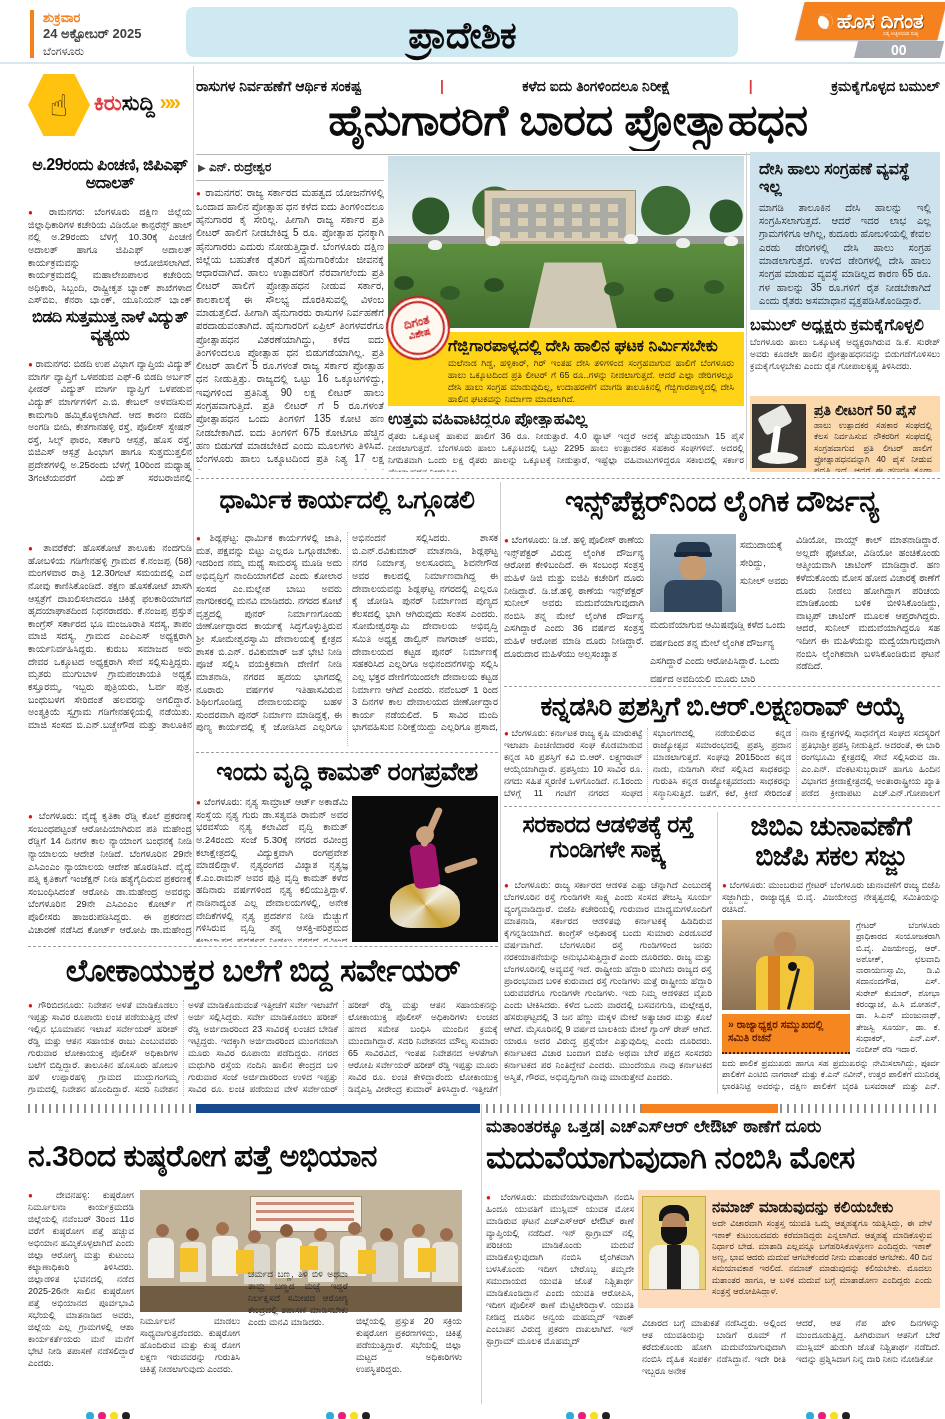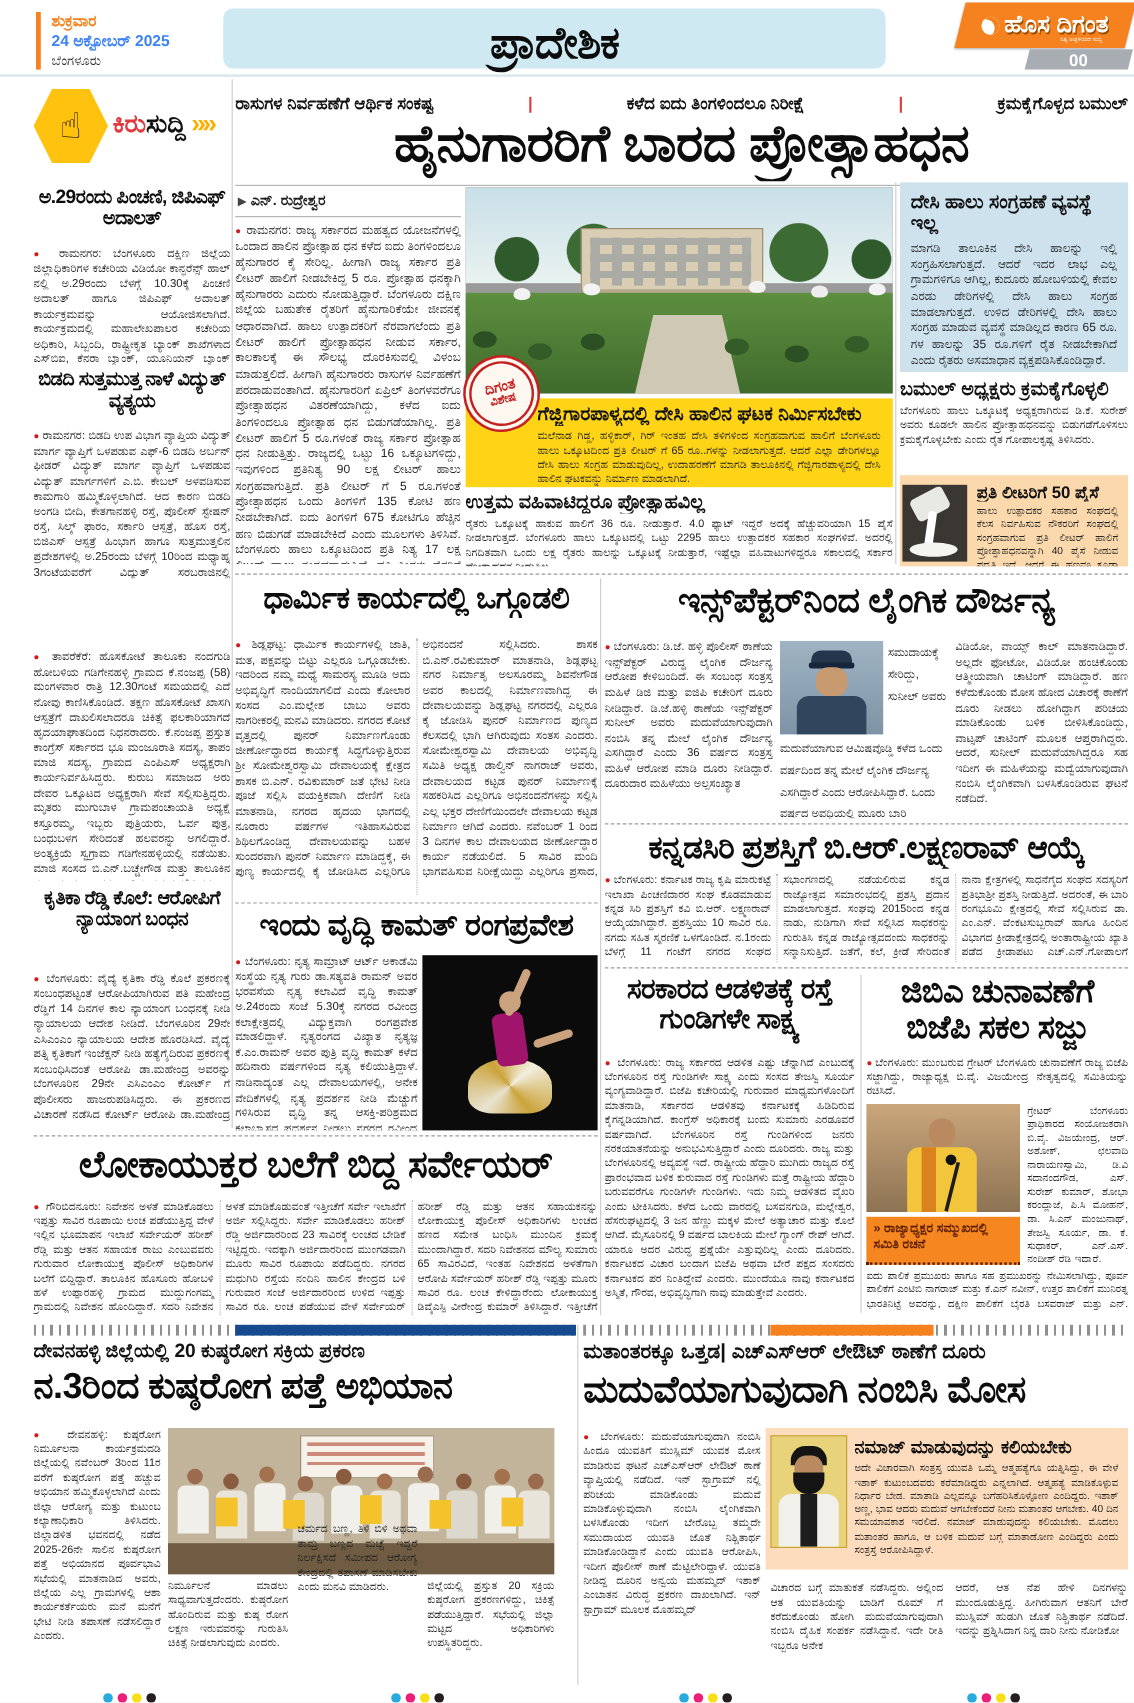--- a/index.html
+++ b/index.html
@@ -23,21 +23,21 @@
          transform:rotate(-14deg);text-align:center;}
   .dot{width:8px;height:8px;border-radius:50%;display:inline-block;margin-right:4px;}
 </style>
 </head>
 <body>
 
 <div id="page">
 
   <div class="abs" style="left:30px;top:10px;width:150px;height:48px;border-left:4px solid #f5821f;padding-left:9px;">
     <div class="b" style="color:#f5821f;font-size:13px;">ಶುಕ್ರವಾರ</div>
-    <div class="b" style="font-size:13px;color:#3b82f6;">24 ಅಕ್ಟೋಬರ್ 2025</div>
+    <div class="b" style="font-size:13px;color:#404040;">24 ಅಕ್ಟೋಬರ್ 2025</div>
     <div style="font-size:11px;color:#333;margin-top:3px;">ಬೆಂಗಳೂರು</div>
   </div>
 
   <div class="abs" style="left:186px;top:7px;width:552px;height:50px;background:#cfe9f2;border-radius:8px;display:flex;align-items:flex-end;justify-content:center;">
     <div class="b" style="font-size:37px;color:#0c0c0c;letter-spacing:-1px;">ಪ್ರಾದೇಶಿಕ</div>
   </div>
 
   <div class="abs" style="left:800px;top:2px;width:142px;height:38px;background:#f5821f;transform:skewX(-14deg);
               box-shadow:0 1px 2px rgba(0,0,0,.3);display:flex;align-items:center;justify-content:center;">
     <div style="transform:skewX(14deg);display:flex;align-items:center;gap:4px;">
@@ -67,21 +67,20 @@
   </div>
 
   <div class="abs hc" style="left:28px;top:156px;width:164px;height:46px;font-size:16px;">ಅ.29ರಂದು ಪಿಂಚಣಿ, ಜಿಪಿಎಫ್ ಅದಾಲತ್</div>
   <div class="abs body bullet" style="left:28px;top:206px;width:164px;height:98px;font-size:9.5px;">ರಾಮನಗರ: ಬೆಂಗಳೂರು ದಕ್ಷಿಣ ಜಿಲ್ಲೆಯ ಜಿಲ್ಲಾಧಿಕಾರಿಗಳ ಕಚೇರಿಯ ವಿಡಿಯೋ ಕಾನ್ಫರೆನ್ಸ್ ಹಾಲ್ ನಲ್ಲಿ ಅ.29ರಂದು ಬೆಳಗ್ಗೆ 10.30ಕ್ಕೆ ಪಿಂಚಣಿ ಅದಾಲತ್ ಹಾಗೂ ಜಿಪಿಎಫ್ ಅದಾಲತ್ ಕಾರ್ಯಕ್ರಮವನ್ನು ಆಯೋಜಿಸಲಾಗಿದೆ. ಕಾರ್ಯಕ್ರಮದಲ್ಲಿ ಮಹಾಲೇಖಪಾಲರ ಕಚೇರಿಯ ಅಧಿಕಾರಿ, ಸಿಬ್ಬಂದಿ, ರಾಷ್ಟ್ರೀಕೃತ ಬ್ಯಾಂಕ್ ಶಾಖೆಗಳಾದ ಎಸ್‌ಬಿಐ, ಕೆನರಾ ಬ್ಯಾಂಕ್, ಯೂನಿಯನ್ ಬ್ಯಾಂಕ್ ಆಫ್ ಇಂಡಿಯಾ, ಬ್ಯಾಂಕ್ ಆಫ್ ಬರೋಡಾಗಳ ಸಿಪಿಸಿಯ ಅಧಿಕಾರಿ ಸಿಬ್ಬಂದಿ ಹಾಗೂ ಬೆಂಗಳೂರಿನ ರಾಜ್ಯ ಪಿಂಚಣಿ ಪಾವತಿ ಖಜಾನೆಯ ಅಪರ ನಿರ್ದೇಶಕರು ಭಾಗವಹಿಸಿ ಪಿಂಚಣಿಗೆ ಪಾವತಿಯ ಕುಂದು ಕೊರತೆ ಬಗ್ಗೆ ಚರ್ಚಿಸಲಿದ್ದಾರೆ ಎಂದು ಬೆಂಗಳೂರು ದಕ್ಷಿಣ ಜಿಲ್ಲಾ ಖಜಾನೆಯ ಉಪನಿರ್ದೇಶಕರು ಪ್ರಕಟಣೆಯಲ್ಲಿ ತಿಳಿಸಿದ್ದಾರೆ.</div>
 
   <div class="abs hc" style="left:28px;top:308px;width:164px;height:46px;font-size:16px;">ಬಿಡದಿ ಸುತ್ತಮುತ್ತ ನಾಳೆ ವಿದ್ಯುತ್ ವ್ಯತ್ಯಯ</div>
   <div class="abs body bullet" style="left:28px;top:358px;width:164px;height:124px;font-size:9.5px;">ರಾಮನಗರ: ಬಿಡದಿ ಉಪ ವಿಭಾಗ ವ್ಯಾಪ್ತಿಯ ವಿದ್ಯುತ್ ಮಾರ್ಗ ವ್ಯಾಪ್ತಿಗೆ ಒಳಪಡುವ ಎಫ್-6 ಬಿಡದಿ ಅರ್ಬನ್ ಫೀಡರ್ ವಿದ್ಯುತ್ ಮಾರ್ಗ ವ್ಯಾಪ್ತಿಗೆ ಒಳಪಡುವ ವಿದ್ಯುತ್ ಮಾರ್ಗಗಳಿಗೆ ಎ.ಬಿ. ಕೇಬಲ್ ಅಳವಡಿಸುವ ಕಾಮಗಾರಿ ಹಮ್ಮಿಕೊಳ್ಳಲಾಗಿದೆ. ಆದ ಕಾರಣ ಬಿಡದಿ ಅಂಗಡಿ ಬೀದಿ, ಕೇತಗಾನಹಳ್ಳಿ ರಸ್ತೆ, ಪೊಲೀಸ್ ಸ್ಟೇಷನ್ ರಸ್ತೆ, ಸಿಲ್ಕ್ ಫಾರಂ, ಸರ್ಕಾರಿ ಆಸ್ಪತ್ರೆ, ಹೊಸ ರಸ್ತೆ, ಬಿಜಿಎಸ್ ಆಸ್ಪತ್ರೆ ಹಿಂಭಾಗ ಹಾಗೂ ಸುತ್ತಮುತ್ತಲಿನ ಪ್ರದೇಶಗಳಲ್ಲಿ ಅ.25ರಂದು ಬೆಳಗ್ಗೆ 10ರಿಂದ ಮಧ್ಯಾಹ್ನ 3ಗಂಟೆಯವರೆಗೆ ವಿದ್ಯುತ್ ಸರಬರಾಜಿನಲ್ಲಿ ವ್ಯತ್ಯಯವಾಗಲಿದೆ ಎಂದು ಬೆಸ್ಕಾಂನ ಬಿಡದಿ ಉಪ ವಿಭಾಗದ ಸಹಾಯಕ ಕಾರ್ಯನಿರ್ವಾಹಕ ಇಂಜಿನಿಯರ್ (ವಿ) ಪ್ರಕಟಣೆಯಲ್ಲಿ ತಿಳಿಸಿದ್ದಾರೆ.</div>
 
   <div class="abs body bullet" style="left:28px;top:542px;width:164px;height:192px;font-size:9.5px;">ತಾವರೆಕೆರೆ: ಹೊಸಕೋಟೆ ತಾಲೂಕು ನಂದಗುಡಿ ಹೋಬಳಿಯ ಗಡಿಗೇನಹಳ್ಳಿ ಗ್ರಾಮದ ಕೆ.ನಂಜಪ್ಪ (58) ಮಂಗಳವಾರ ರಾತ್ರಿ 12.30ಗಂಟೆ ಸಮಯದಲ್ಲಿ ಎದೆ ನೋವು ಕಾಣಿಸಿಕೊಂಡಿದೆ. ತಕ್ಷಣ ಹೊಸಕೋಟೆ ಖಾಸಗಿ ಆಸ್ಪತ್ರೆಗೆ ದಾಖಲಿಸಲಾದರೂ ಚಿಕಿತ್ಸೆ ಫಲಕಾರಿಯಾಗದೆ ಹೃದಯಾಘಾತದಿಂದ ನಿಧನರಾದರು. ಕೆ.ನಂಜಪ್ಪ ಪ್ರಸ್ತುತ ಕಾಂಗ್ರೆಸ್ ಸರ್ಕಾರದ ಭೂ ಮಂಜೂರಾತಿ ಸದಸ್ಯ, ತಾಪಂ ಮಾಜಿ ಸದಸ್ಯ, ಗ್ರಾಮದ ಎಂಪಿಎಸ್ ಅಧ್ಯಕ್ಷರಾಗಿ ಕಾರ್ಯನಿರ್ವಹಿಸಿದ್ದರು. ಕುರುಬ ಸಮಾಜದ ಅರು ದೇವರ ಒಕ್ಕೂಟದ ಅಧ್ಯಕ್ಷರಾಗಿ ಸೇವೆ ಸಲ್ಲಿಸುತ್ತಿದ್ದರು. ಮೃತರು ಮುಗುಬಾಳ ಗ್ರಾಮಪಂಚಾಯತಿ ಅಧ್ಯಕ್ಷೆ ಕಸ್ತೂರಮ್ಮ, ಇಬ್ಬರು ಪುತ್ರಿಯರು, ಓರ್ವ ಪುತ್ರ, ಬಂಧುಬಳಗ ಸೇರಿದಂತೆ ಹಲವರನ್ನು ಅಗಲಿದ್ದಾರೆ. ಅಂತ್ಯಕ್ರಿಯೆ ಸ್ವಗ್ರಾಮ ಗಡಿಗೇನಹಳ್ಳಿಯಲ್ಲಿ ನಡೆಯಿತು. ಮಾಜಿ ಸಂಸದ ಬಿ.ಎನ್.ಬಚ್ಚೇಗೌಡ ಮತ್ತು ತಾಲೂಕಿನ ನೂರಾರು ಮುಖಂಡರು ಅಂತಿಮ ನಮನ ಸಲ್ಲಿಸಿದರು.</div>
 
-  <div class="abs hc" style="left:28px;top:740px;width:164px;height:66px;font-size:16px;">ಕೃತಿಕಾ ರೆಡ್ಡಿ ಕೊಲೆ: ಆರೋಪಿಗೆ ನ್ಯಾಯಾಂಗ ಬಂಧನ</div>
   <div class="abs body bullet" style="left:28px;top:810px;width:164px;height:126px;font-size:9.5px;">ಬೆಂಗಳೂರು: ವೈದ್ಯೆ ಕೃತಿಕಾ ರೆಡ್ಡಿ ಕೊಲೆ ಪ್ರಕರಣಕ್ಕೆ ಸಂಬಂಧಪಟ್ಟಂತೆ ಆರೋಪಿಯಾಗಿರುವ ಪತಿ ಮಹೇಂದ್ರ ರೆಡ್ಡಿಗೆ 14 ದಿನಗಳ ಕಾಲ ನ್ಯಾಯಾಂಗ ಬಂಧನಕ್ಕೆ ನೀಡಿ ನ್ಯಾಯಾಲಯ ಆದೇಶ ನೀಡಿದೆ. ಬೆಂಗಳೂರಿನ 29ನೇ ಎಸಿಎಂಎಂ ನ್ಯಾಯಾಲಯ ಆದೇಶ ಹೊರಡಿಸಿದೆ. ವೈದ್ಯೆ ಪತ್ನಿ ಕೃತಿಕಾಗೆ ಇಂಜೆಕ್ಷನ್ ನೀಡಿ ಹತ್ಯೆಗೈದಿರುವ ಪ್ರಕರಣಕ್ಕೆ ಸಂಬಂಧಿಸಿದಂತೆ ಆರೋಪಿ ಡಾ.ಮಹೇಂದ್ರ ಅವರನ್ನು ಬೆಂಗಳೂರಿನ 29ನೇ ಎಸಿಎಂಎಂ ಕೋರ್ಟ್ ಗೆ ಪೊಲೀಸರು ಹಾಜರುಪಡಿಸಿದ್ದರು. ಈ ಪ್ರಕರಣದ ವಿಚಾರಣೆ ನಡೆಸಿದ ಕೋರ್ಟ್ ಆರೋಪಿ ಡಾ.ಮಹೇಂದ್ರ ರೆಡ್ಡಿಗೆ 14 ದಿನಗಳ ಕಾಲ ನ್ಯಾಯಾಂಗ ಬಂಧನಕ್ಕೆ ನೀಡಿ ಆದೇಶ ಹೊರಡಿಸಿದೆ.</div>
 
   <div class="abs rulev" style="left:193px;top:66px;height:874px;"></div>
 
   <div class="abs" style="left:196px;top:77px;width:744px;height:18px;display:flex;justify-content:space-between;align-items:center;font-size:14px;font-weight:bold;color:#111;overflow:hidden;">
     <span>ರಾಸುಗಳ ನಿರ್ವಹಣೆಗೆ ಆರ್ಥಿಕ ಸಂಕಷ್ಟ</span>
     <span style="color:#e03a3e;">|</span>
     <span>ಕಳೆದ ಐದು ತಿಂಗಳಿಂದಲೂ ನಿರೀಕ್ಷೆ</span>
     <span style="color:#e03a3e;">|</span>
     <span>ಕ್ರಮಕೈಗೊಳ್ಳದ ಬಮುಲ್</span>
@@ -212,21 +211,20 @@
   </div>
   <div class="abs body" style="left:722px;top:1058px;width:218px;height:36px;font-size:8.5px;">ಐದು ಪಾಲಿಕೆ ಪ್ರಮುಖರು ಹಾಗೂ ಸಹ ಪ್ರಮುಖರನ್ನು ನೇಮಿಸಲಾಗಿದ್ದು, ಪೂರ್ವ ಪಾಲಿಕೆಗೆ ಎಂಟಿಬಿ ನಾಗರಾಜ್ ಮತ್ತು ಕೆ.ಎನ್ ನವೀನ್, ಉತ್ತರ ಪಾಲಿಕೆಗೆ ಮುನಿರತ್ನ ಭಾರತಿನಿಟ್ಟೆ ಅವರನ್ನು, ದಕ್ಷಿಣ ಪಾಲಿಕೆಗೆ ಬೈರತಿ ಬಸವರಾಜ್ ಮತ್ತು ಎನ್. ರವಿಕುಮಾರ್, ಕೇಂದ್ರ ಪಾಲಿಕೆಗೆ ಸಿ.ಎನ್ ಅಶ್ವತ್ಥನಾರಾಯಣ ಮತ್ತು ಡಿ.ಎಸ್ ಅರುಣ್, ಪಶ್ಚಿಮ ಪಾಲಿಕೆಗೆ ಎ. ನಾರಾಯಣಸ್ವಾಮಿ ಸಮಿತಿಯಲ್ಲಿ ಇದ್ದಾರೆ. ಬೆಂಗಳೂರು ನಗರ ಉಸ್ತುವಾರಿ ಹೊಣೆಯನ್ನೂ ಸಹ ಪ್ರಮುಖರಿಗೆ ವಹಿಸಲಾಗಿದೆ.</div>
 
   <div class="abs ruleh" style="left:28px;top:946px;width:470px;"></div>
   <div class="abs hc" style="left:28px;top:954px;width:470px;height:42px;font-size:31px;white-space:nowrap;">ಲೋಕಾಯುಕ್ತರ ಬಲೆಗೆ ಬಿದ್ದ ಸರ್ವೇಯರ್</div>
   <div class="abs body bullet cols3" style="left:28px;top:1000px;width:470px;height:96px;font-size:9px;">ಗೌರಿಬಿದನೂರು: ನಿವೇಶನ ಅಳತೆ ಮಾಡಿಕೊಡಲು ಇಪ್ಪತ್ತು ಸಾವಿರ ರೂಪಾಯಿ ಲಂಚ ಪಡೆಯುತ್ತಿದ್ದ ವೇಳೆ ಇಲ್ಲಿನ ಭೂಮಾಪನ ಇಲಾಖೆ ಸರ್ವೇಯರ್ ಹರೀಶ್ ರೆಡ್ಡಿ ಮತ್ತು ಆತನ ಸಹಾಯಕ ರಾಜು ಎಂಬುವವರು ಗುರುವಾರ ಲೋಕಾಯುಕ್ತ ಪೊಲೀಸ್ ಅಧಿಕಾರಿಗಳ ಬಲೆಗೆ ಬಿದ್ದಿದ್ದಾರೆ. ತಾಲೂಕಿನ ಹೊಸೂರು ಹೋಬಳಿ ಹಳೆ ಉಪ್ಪಾರಹಳ್ಳಿ ಗ್ರಾಮದ ಮುದ್ದುಗಂಗಮ್ಮ ಗ್ರಾಮದಲ್ಲಿ ನಿವೇಶನ ಹೊಂದಿದ್ದಾರೆ. ಸದರಿ ನಿವೇಶನ ಅಳತೆ ಮಾಡಿಕೊಡುವಂತೆ ಇತ್ತೀಚೆಗೆ ಸರ್ವೇ ಇಲಾಖೆಗೆ ಅರ್ಜಿ ಸಲ್ಲಿಸಿದ್ದರು. ಸರ್ವೇ ಮಾಡಿಕೊಡಲು ಹರೀಶ್ ರೆಡ್ಡಿ ಅರ್ಜಿದಾರರಿಂದ 23 ಸಾವಿರಕ್ಕೆ ಲಂಚದ ಬೇಡಿಕೆ ಇಟ್ಟಿದ್ದರು. ಇದಕ್ಕಾಗಿ ಅರ್ಜಿದಾರರಿಂದ ಮುಂಗಡವಾಗಿ ಮೂರು ಸಾವಿರ ರೂಪಾಯಿ ಪಡೆದಿದ್ದರು. ನಗರದ ಮಧುಗಿರಿ ರಸ್ತೆಯ ನಂದಿನಿ ಹಾಲಿನ ಕೇಂದ್ರದ ಬಳಿ ಗುರುವಾರ ಸಂಜೆ ಅರ್ಜಿದಾರರಿಂದ ಉಳಿದ ಇಪ್ಪತ್ತು ಸಾವಿರ ರೂ. ಲಂಚ ಪಡೆಯುವ ವೇಳೆ ಸರ್ವೇಯರ್ ಹರೀಶ್ ರೆಡ್ಡಿ ಮತ್ತು ಆತನ ಸಹಾಯಕನನ್ನು ಲೋಕಾಯುಕ್ತ ಪೊಲೀಸ್ ಅಧಿಕಾರಿಗಳು ಲಂಚದ ಹಣದ ಸಮೇತ ಬಂಧಿಸಿ ಮುಂದಿನ ಕ್ರಮಕ್ಕೆ ಮುಂದಾಗಿದ್ದಾರೆ. ಸದರಿ ನಿವೇಶನದ ಮೌಲ್ಯ ಸುಮಾರು 65 ಸಾವಿರವಿದೆ, ಇಂತಹ ನಿವೇಶನದ ಅಳತೆಗಾಗಿ ಆರೋಪಿ ಸರ್ವೇಯರ್ ಹರೀಶ್ ರೆಡ್ಡಿ ಇಪ್ಪತ್ತು ಮೂರು ಸಾವಿರ ರೂ. ಲಂಚ ಕೇಳಿದ್ದಾರೆಂದು ಲೋಕಾಯುಕ್ತ ಡಿವೈಎಸ್ಪಿ ವೀರೇಂದ್ರ ಕುಮಾರ್ ತಿಳಿಸಿದ್ದಾರೆ. ಇತ್ತೀಚೆಗೆ ಸರ್ವೇ ಇಲಾಖೆಯಲ್ಲಿ ಬ್ರಹ್ಮಾಂಡವೇ ಭ್ರಷ್ಟಾಚಾರ ನಡೆಯುತ್ತಿದೆ ಎಂದು ಸಾರ್ವಜನಿಕರಿಂದ ದೂರುಗಳು ಕೇಳಿ ಬರುತ್ತಿದ್ದ ಹಿನ್ನೆಲೆಯಲ್ಲಿ ದಾಳಿ ನಡೆಸಿದರು. ಕಾರ್ಯಾಚರಣೆಯಲ್ಲಿ ಲೋಕಾಯುಕ್ತ ಸಿಬ್ಬಂದಿಯಾದ ಗುರು, ಸತೀಶ್, ಲಿಂಗರಾಜು, ನಾಗರಾಜು, ಚೌಡರೆಡ್ಡಿ ಹಾಗೂ ಇನ್ನಿತರರಿದ್ದರು.</div>
 
   <div class="abs bars" style="left:28px;top:1104px;width:452px;height:9px;"></div>
   <div class="abs" style="left:196px;top:1104px;width:284px;height:9px;background:#17498f;"></div>
 
-  <div class="abs b" style="left:28px;top:1117px;width:452px;height:22px;font-size:16px;color:#111;overflow:hidden;white-space:nowrap;">ದೇವನಹಳ್ಳಿ ಜಿಲ್ಲೆಯಲ್ಲಿ 20 ಕುಷ್ಠರೋಗ ಸಕ್ರಿಯ ಪ್ರಕರಣ</div>
   <div class="abs hc" style="left:28px;top:1139px;width:452px;height:46px;font-size:30px;text-align:left;white-space:nowrap;">ನ.3ರಿಂದ ಕುಷ್ಠರೋಗ ಪತ್ತೆ ಅಭಿಯಾನ</div>
   <div class="abs body bullet" style="left:28px;top:1190px;width:106px;height:215px;font-size:9px;">ದೇವನಹಳ್ಳಿ: ಕುಷ್ಠರೋಗ ನಿರ್ಮೂಲನಾ ಕಾರ್ಯಕ್ರಮದಡಿ ಜಿಲ್ಲೆಯಲ್ಲಿ ನವೆಂಬರ್ 3ರಿಂದ 11ರ ವರೆಗೆ ಕುಷ್ಠರೋಗ ಪತ್ತೆ ಹಚ್ಚುವ ಅಭಿಯಾನ ಹಮ್ಮಿಕೊಳ್ಳಲಾಗಿದೆ ಎಂದು ಜಿಲ್ಲಾ ಆರೋಗ್ಯ ಮತ್ತು ಕುಟುಂಬ ಕಲ್ಯಾಣಾಧಿಕಾರಿ ತಿಳಿಸಿದರು. ಜಿಲ್ಲಾಡಳಿತ ಭವನದಲ್ಲಿ ನಡೆದ 2025-26ನೇ ಸಾಲಿನ ಕುಷ್ಠರೋಗ ಪತ್ತೆ ಅಭಿಯಾನದ ಪೂರ್ವಭಾವಿ ಸಭೆಯಲ್ಲಿ ಮಾತನಾಡಿದ ಅವರು, ಜಿಲ್ಲೆಯ ಎಲ್ಲ ಗ್ರಾಮಗಳಲ್ಲಿ ಆಶಾ ಕಾರ್ಯಕರ್ತೆಯರು ಮನೆ ಮನೆಗೆ ಭೇಟಿ ನೀಡಿ ತಪಾಸಣೆ ನಡೆಸಲಿದ್ದಾರೆ ಎಂದರು.</div>
 
   <div class="ph" style="left:140px;top:1190px;width:322px;height:122px;background:#c2b49b;">
     <div class="abs" style="left:110px;top:6px;width:110px;height:34px;background:#f6f2ea;border:1px solid #9c8f74;"></div>
     <div class="abs" style="left:116px;top:12px;width:98px;height:22px;background:repeating-linear-gradient(#b0442f 0 3px,transparent 3px 8px);opacity:.6;"></div>
     <div class="abs" style="left:16px;top:34px;width:13px;height:13px;border-radius:50%;background:#9a6b4f;
          box-shadow:30px 4px 0 #8a5c3f,60px -2px 0 #a3714e,92px 6px 0 #9a6b4f,124px 0 0 #8a5c3f,158px 4px 0 #a3714e,192px -2px 0 #9a6b4f,224px 4px 0 #8a5c3f,256px 0 0 #a3714e,284px 4px 0 #9a6b4f;"></div>
     <div class="abs" style="left:8px;top:48px;width:26px;height:40px;border-radius:6px 6px 0 0;background:#f1efe9;
          box-shadow:32px 4px 0 #e8e4da,64px -2px 0 #f1efe9,96px 6px 0 #dcd8ce,128px 0 0 #f1efe9,160px 4px 0 #e8e4da,192px -2px 0 #f1efe9,224px 4px 0 #dcd8ce,256px 0 0 #f1efe9,284px 4px 0 #e8e4da;"></div>

